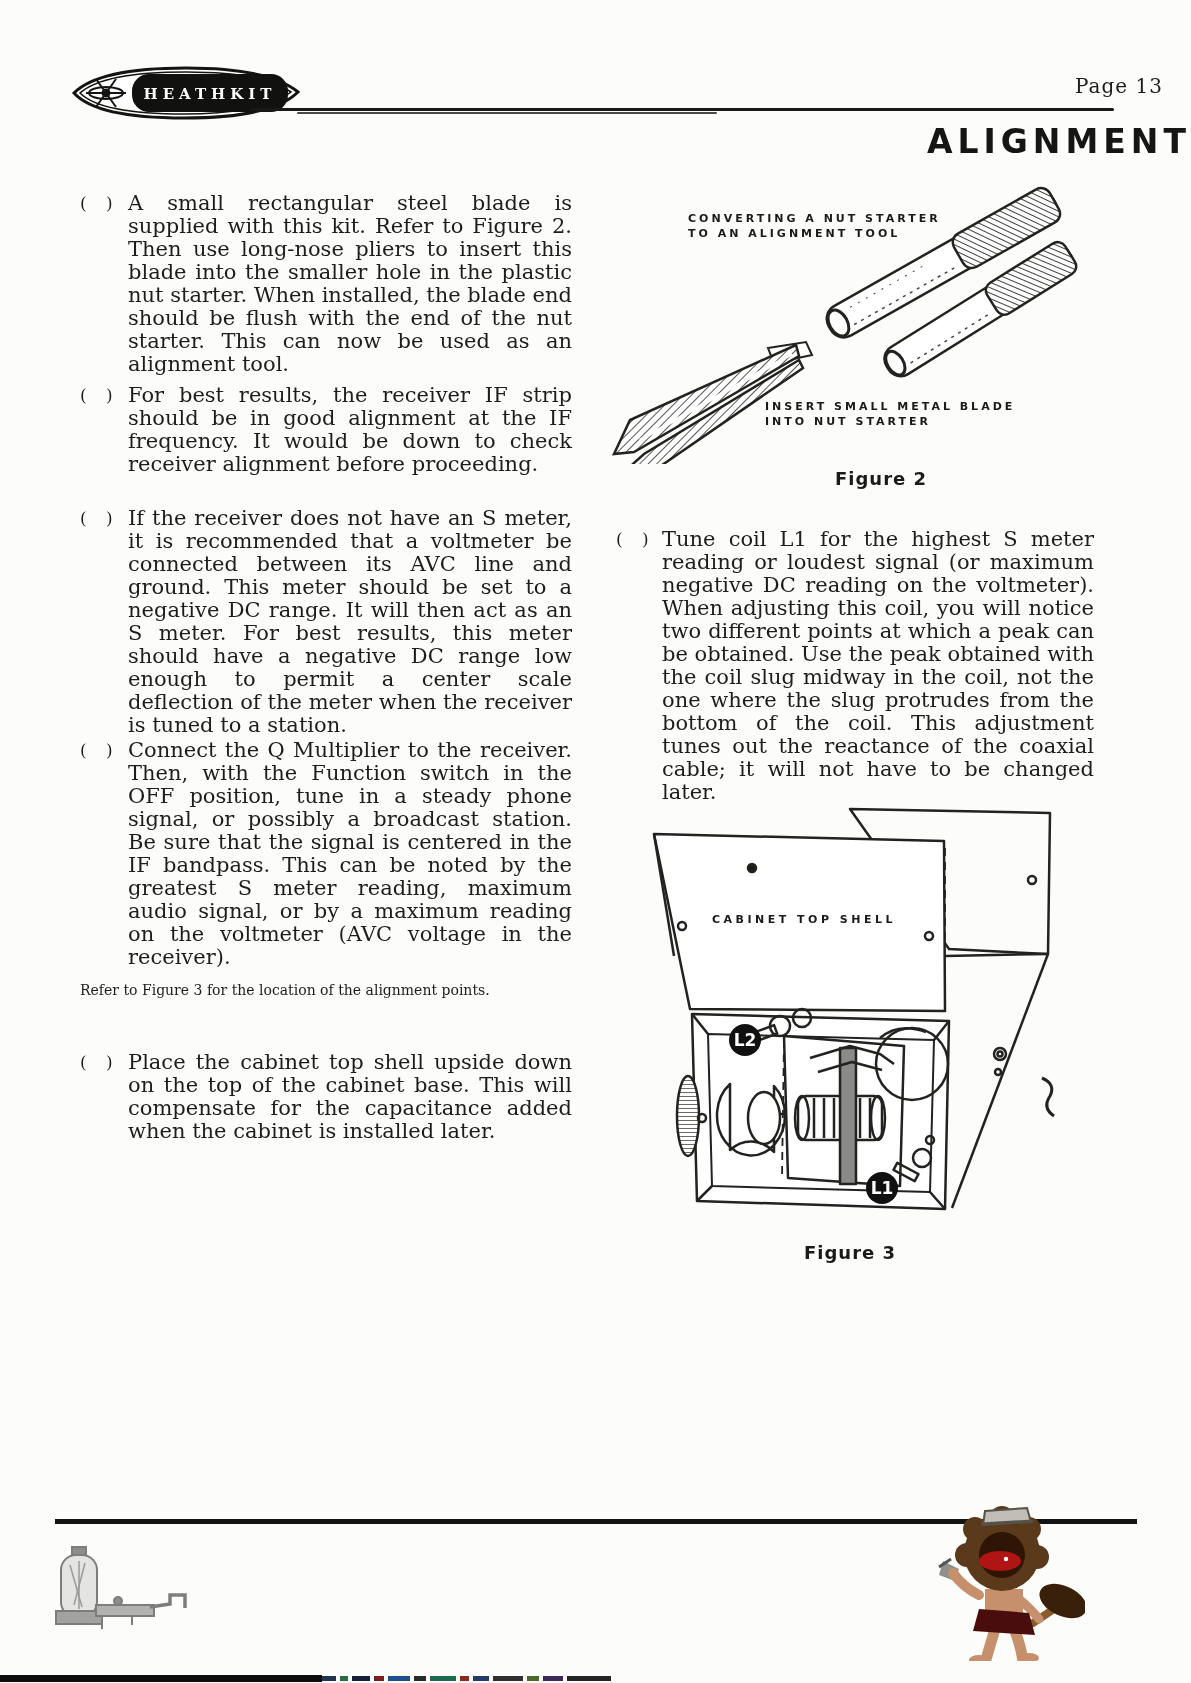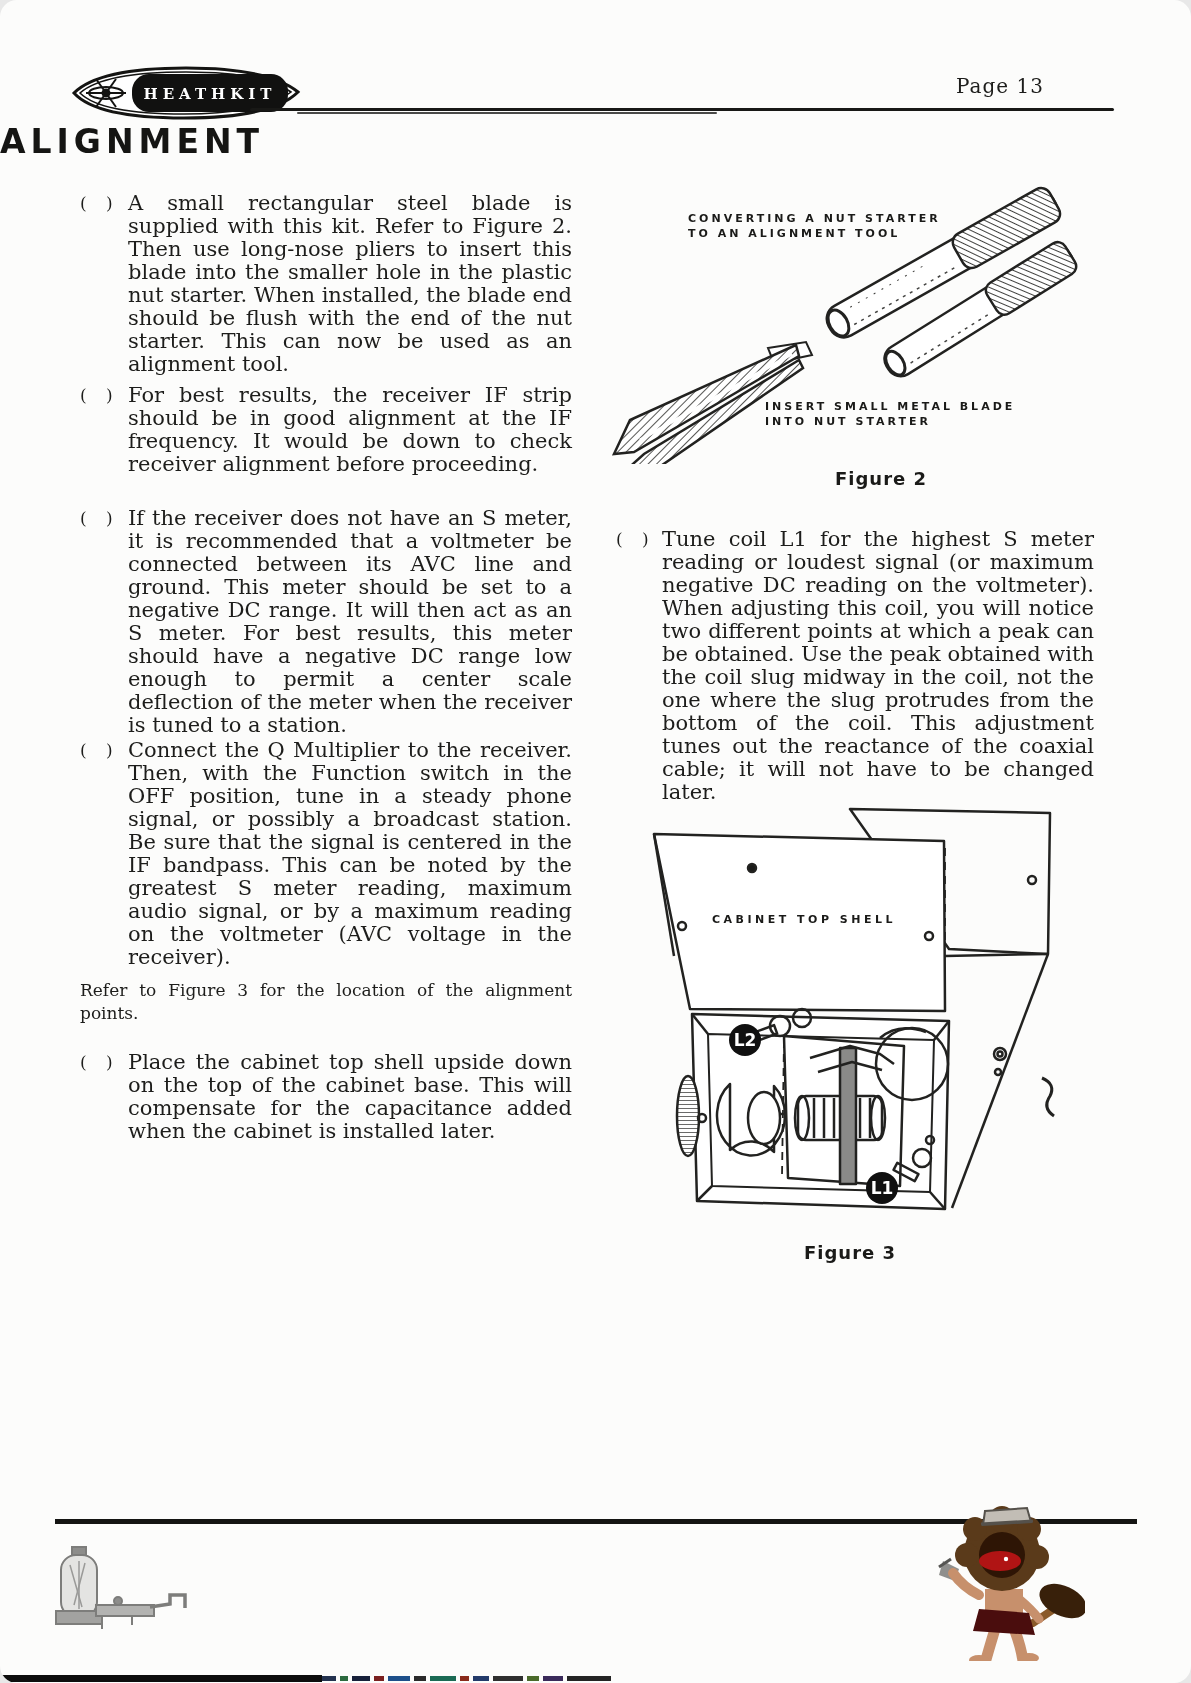--- a/index.html
+++ b/index.html
@@ -1,37 +1,37 @@
 <!DOCTYPE html>
 <html><head>
 <meta charset="utf-8">
 <style>
   html,body{margin:0;padding:0;background:#e8e8e8;}
   .page{
     position:relative; width:1191px; height:1683px;
     background:#fcfcfb; overflow:hidden;
-    font-family:"DejaVu Serif", serif; color:#1d1d1b;border-radius:17px;
+    font-family:"DejaVu Serif", serif; color:#1d1d1b;
   }
   .abs{position:absolute;}
   
-  .page-num{left:956px; top:74px; width:108px; 
+  .page-num{left:1055px; top:74px; width:108px; text-align:right;
     font-size:20px; letter-spacing:1px;}
   .header-rule{left:250px; top:108px; width:864px; height:3px; background:#181816; border-radius:2px;}
   .header-rule2{left:297px; top:112px; width:420px; height:2px; background:#4a4a48; border-radius:2px;}
   
-  .title{left:0; top:122px; width:1191px; text-align:left;
+  .title{left:0; top:122px; width:1191px; text-align:right;
     font-family:"DejaVu Sans", sans-serif; font-weight:bold;
     font-size:33px; letter-spacing:5px; color:#151513;}
   
   .ci{position:absolute; left:80px; width:492px; display:flex; align-items:flex-start;}
   .ci.r{left:616px; width:478px;}
   .cb{flex:none; width:48px; letter-spacing:7px; font-size:17px; line-height:23px;}
   .ci.r .cb{width:46px;}
   .ct{flex:1; font-size:21px; line-height:23px; text-align:justify;}
-  .note{left:80px; width:492px; font-size:17px; line-height:23px; text-align:justify;}
+  .note{left:80px; width:492px; font-size:14px; line-height:23px; text-align:justify;}
   
   .figcap{font-family:"DejaVu Sans", sans-serif; font-weight:bold; font-size:18px;
     text-align:center; color:#1a1a18; letter-spacing:1px;}
   .figcap2{left:636px; top:468px; width:490px;}
   .figcap3{left:605px; top:1242px; width:490px;}
   svg text.lbl{font-family:"DejaVu Sans", sans-serif; font-weight:bold;}
   
   .bottom-rule{left:55px; top:1519px; width:1082px; height:5px; background:#141412;}
   .edge-bar{left:0px; top:1675px; width:322px; height:7px; background:#0d0d0d;}
   .edge-noise{left:322px; top:1676px; height:5px; display:flex;}

